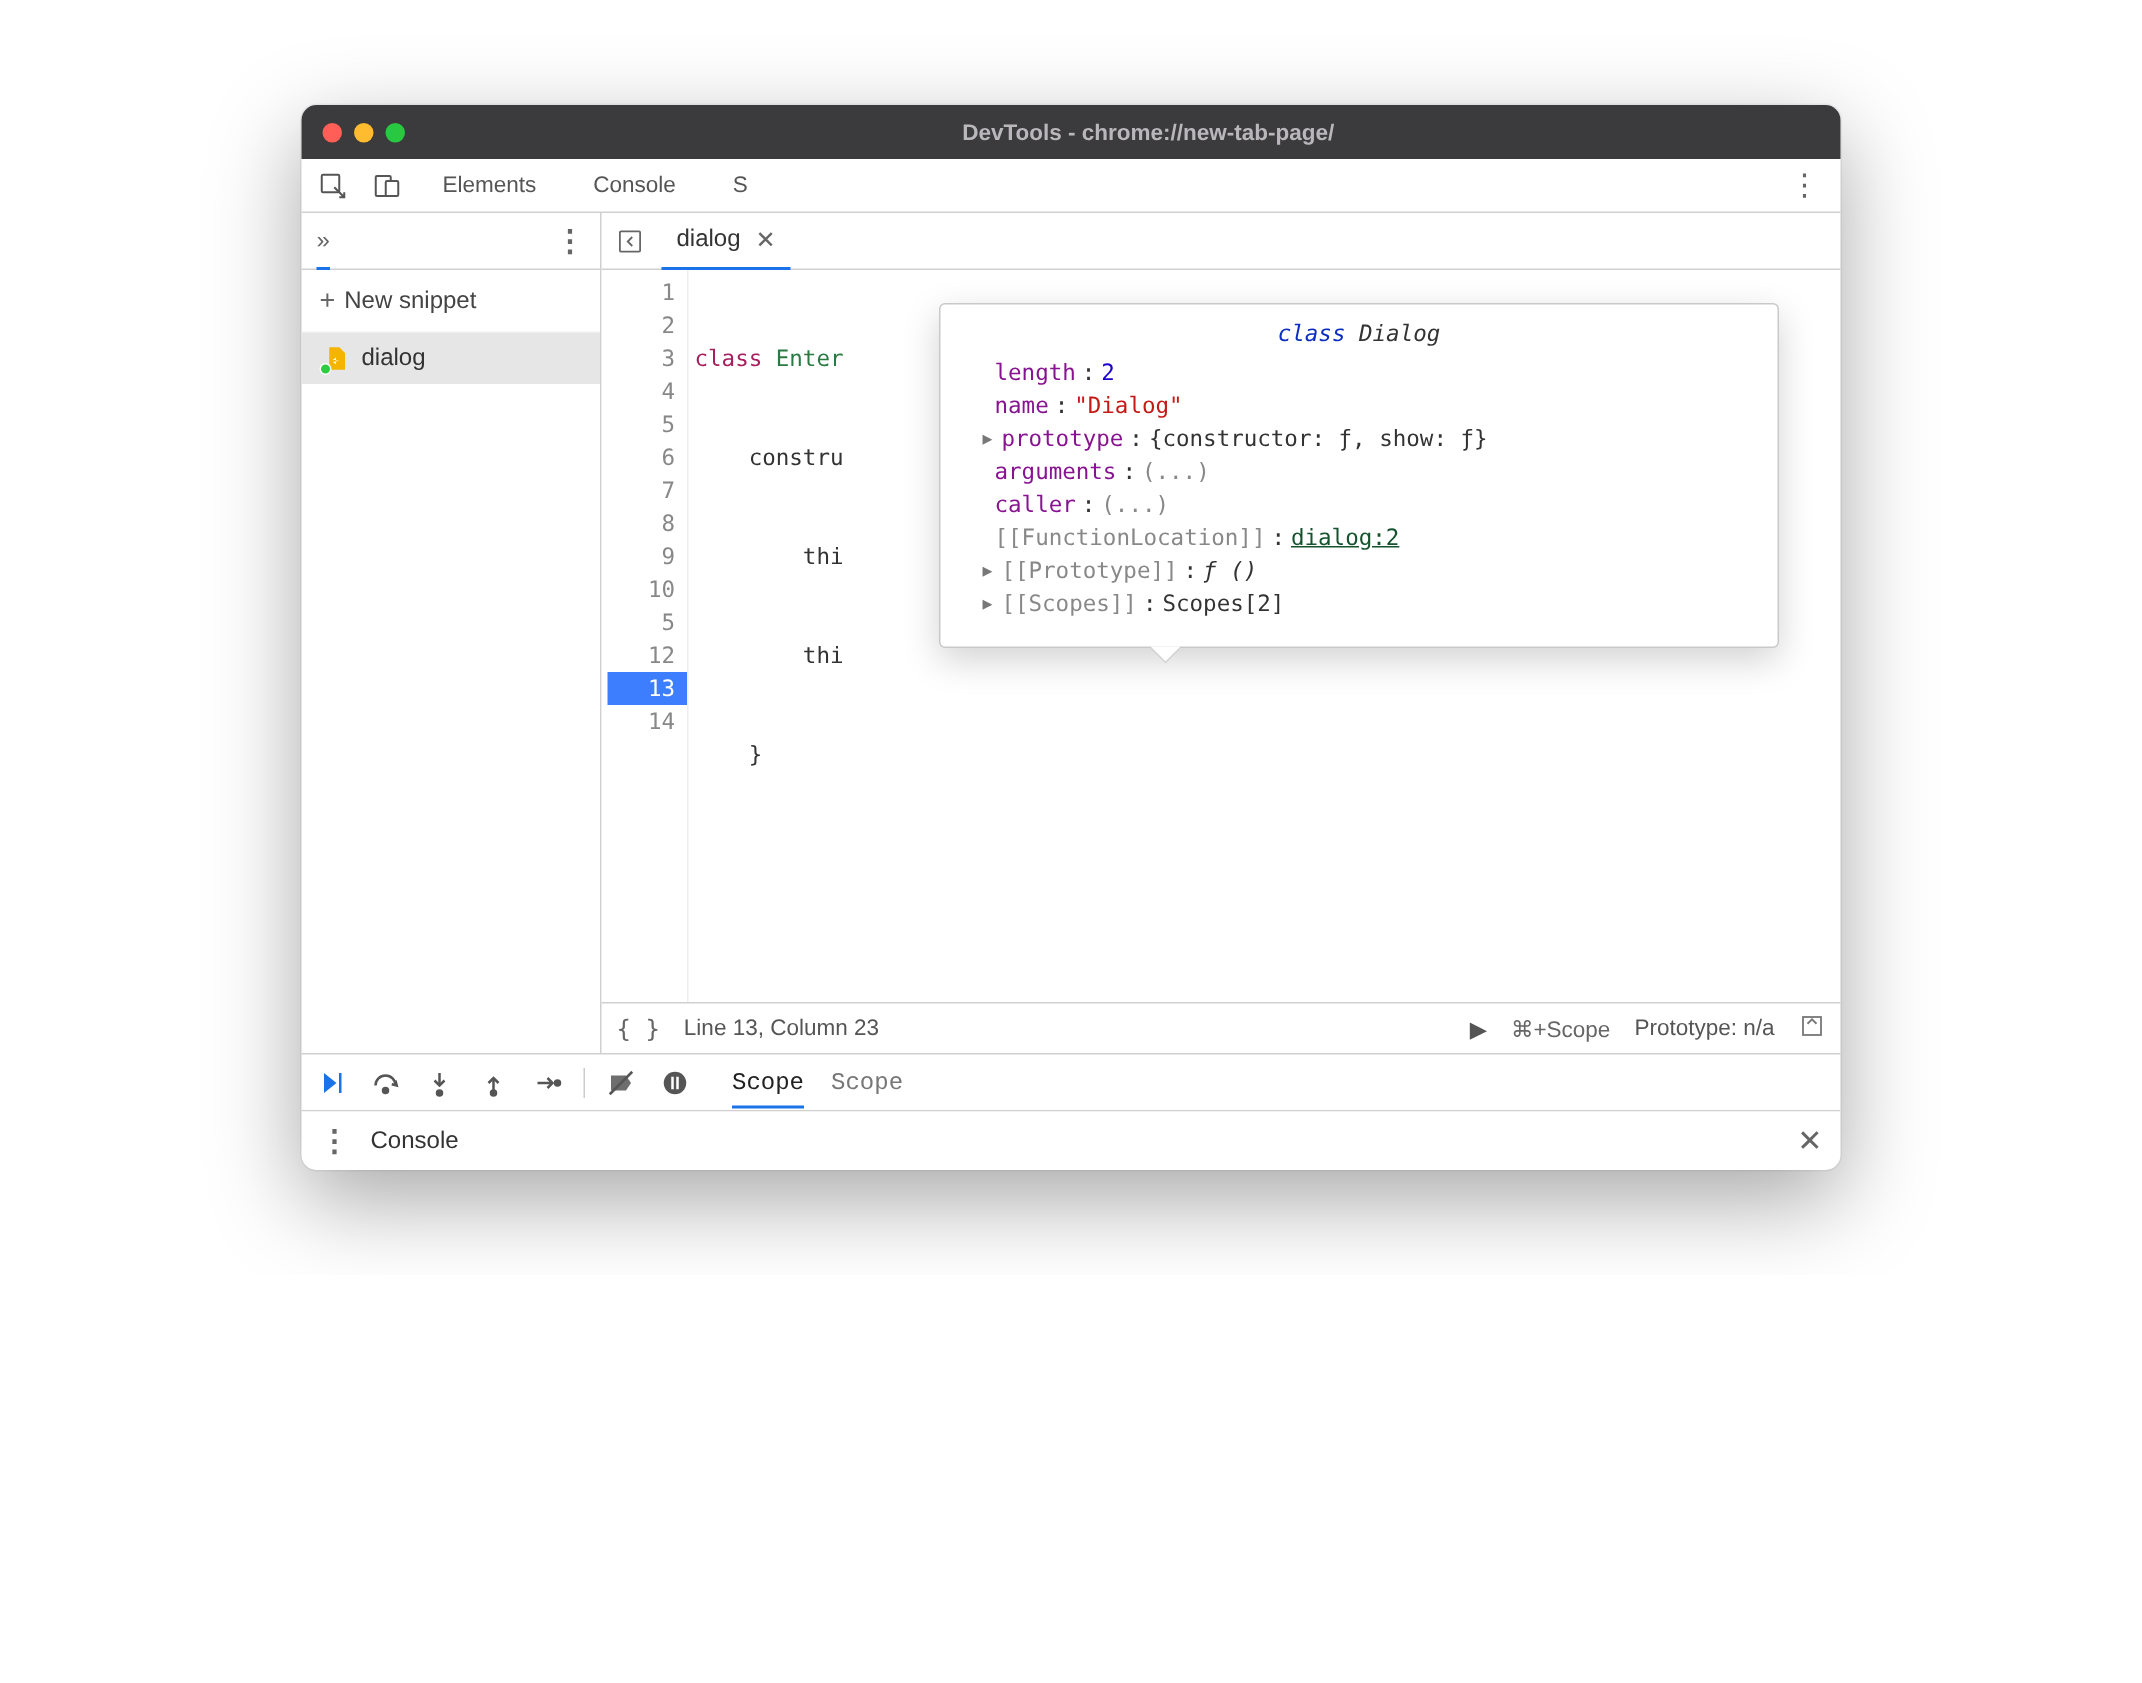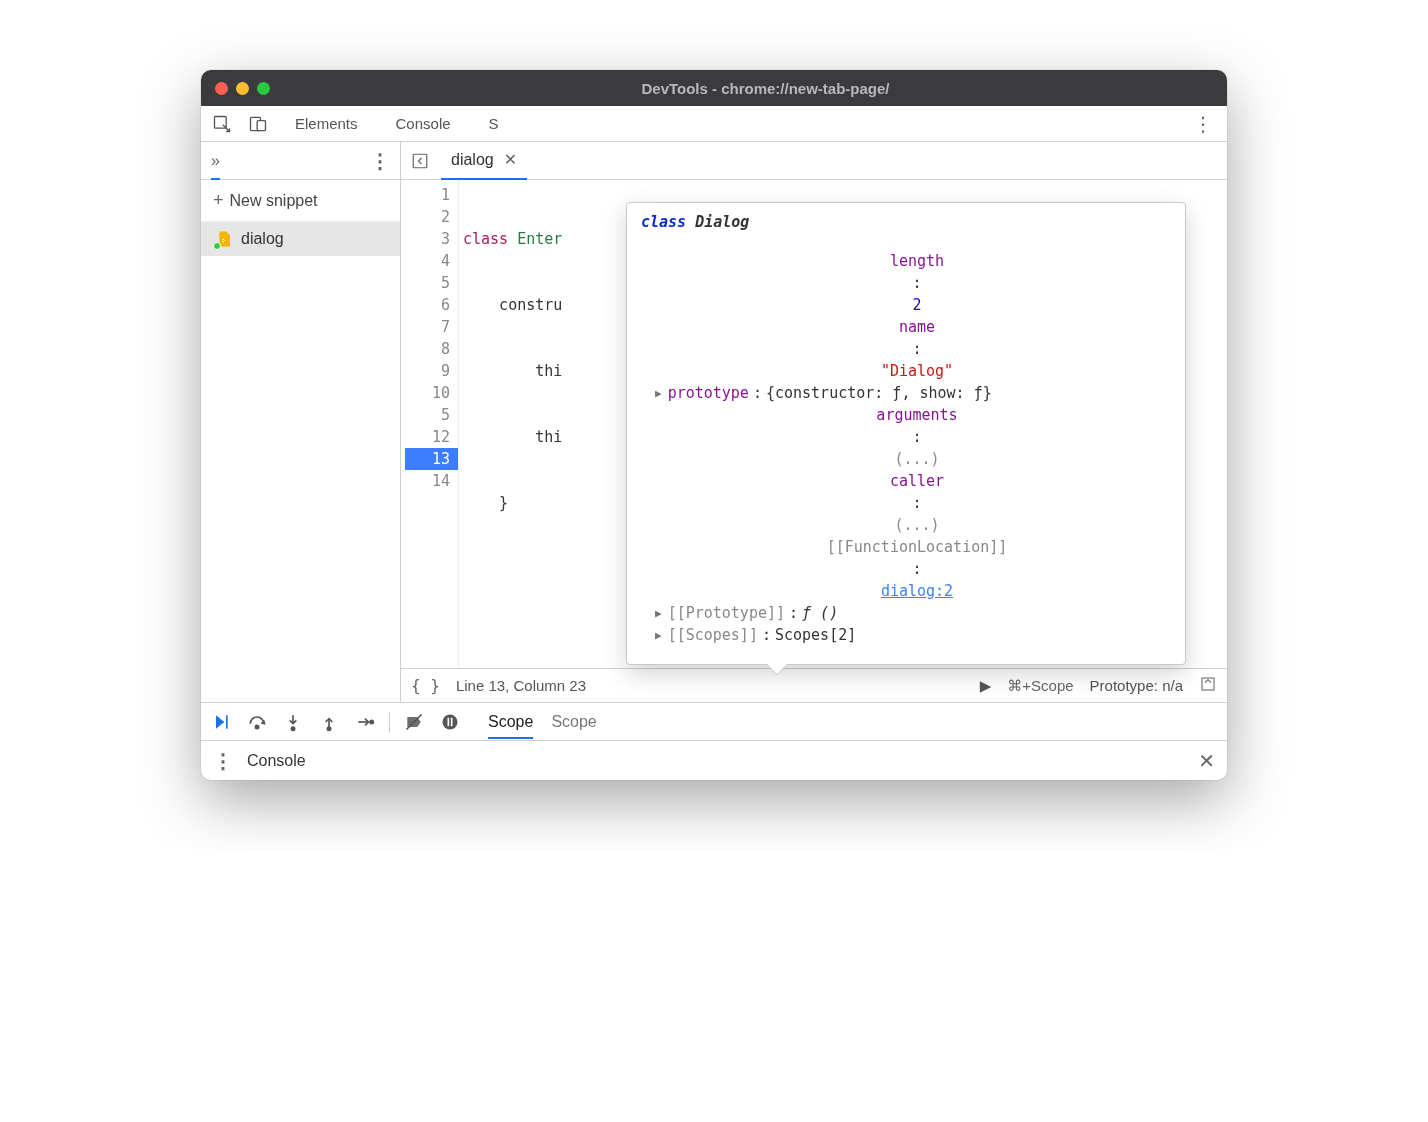--- a/index.html
+++ b/index.html
@@ -50,47 +50,47 @@
 .t-cls { color: #2a7b43; }
 
 .status-bar { display: flex; align-items: center; height: 34px; border-top: 1px solid #d0d0d0; padding: 0 10px; gap: 16px; font-size: 15px; color: #555; }
 .status-bar .spacer { flex: 1; }
 .braces { font-family: monospace; font-size: 16px; color: #666; }
 .play-icon { color: #555; }
 .kbd-hint { color: #666; }
 .coverage { color: #555; }
 .float-end svg { width: 18px; height: 18px; }
 
-.debug-bar { display: flex; align-items: center; height: 38px; border-top: 1px solid #d0d0d0; padding: 0 8px; gap: 12px; }
+.debug-bar { display: flex; align-items: center; height: 38px; border-top: 1px solid #d0d0d0; padding: 0 8px; gap: 12px; font-family: Liberation Mono, monospace; }
 .dbg-btn { width: 24px; height: 24px; display: flex; align-items: center; justify-content: center; color: #555; }
 .dbg-btn svg { width: 20px; height: 20px; }
 .dbg-btn.resume svg { fill: #1a73e8; }
 .vdiv { width: 1px; height: 20px; background: #ccc; }
 .scope-watch { flex: 1; display: flex; gap: 18px; padding-left: 14px; font-size: 16px; }
 .sw-tab { padding-bottom: 6px; margin-bottom: -8px; }
 .sw-tab.active { border-bottom: 2px solid #1a73e8; color: #222; }
 .sw-tab.inactive { color: #777; }
 
 .console-row { display: flex; align-items: center; height: 40px; border-top: 1px solid #d0d0d0; padding: 0 12px; gap: 14px; font-size: 16px; border-radius: 0 0 10px 10px; }
 .console-row .dots { color: #666; font-size: 20px; font-weight: bold; }
 .console-row .close-x { margin-left: auto; color: #666; font-size: 20px; }
 
 .popover { position: absolute; left: 425px; top: 60px; width: 560px; background: #fff; border: 1px solid #c9c9c9; border-radius: 4px; box-shadow: 0 8px 24px rgba(0,0,0,0.18); font-family: "Menlo","Consolas",monospace; font-size: 15px; padding: 10px 14px 18px 14px; z-index: 100; }
 .popover::after { content: ""; position: absolute; bottom: -10px; left: 140px; width: 0; height: 0; border-left: 10px solid transparent; border-right: 10px solid transparent; border-top: 10px solid #fff; filter: drop-shadow(0 1px 0 #c9c9c9); }
-.pop-head { font-weight: bold; font-style: italic; color: #0b2dc2; margin-bottom: 19px; }
+.pop-head { font-weight: normal; font-style: italic; color: #0b2dc2; margin-bottom: 6px; text-align: center; }
 .pop-head .cls { color: #333; font-style: italic; }
 .pop-line { display: flex; align-items: center; gap: 4px; padding: 2px 0 2px 14px; }
-.pop-line.indent { padding-left: 22px; flex-direction: column; }
+.pop-line.indent { padding-left: 22px; }
 .pop-line .tri { color: #777; font-size: 11px; margin-right: 2px; }
 .pk { color: #881391; }
 .pv-num { color: #1c00cf; }
 .pv-str { color: #c41a16; }
 .pv-obj { color: #333; }
 .pv-fn { font-style: italic; color: #333; }
-.pv-link { color: #3b82f6; text-decoration: underline; text-align: center; }
+.pv-link { color: #14532d; text-decoration: underline; text-align: center; }
 .pv-gray { color: #888; }
 </style>
 </head>
 <body>
 
 <div class="window">
   <div class="titlebar">
     <div class="traffic">
       <div class="dot red"></div>
       <div class="dot yellow"></div>

